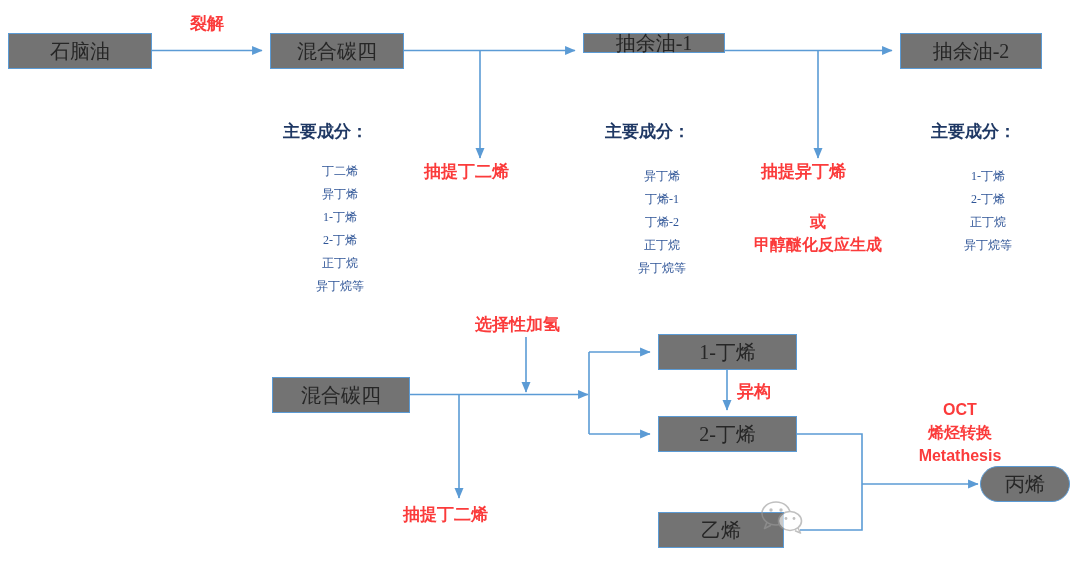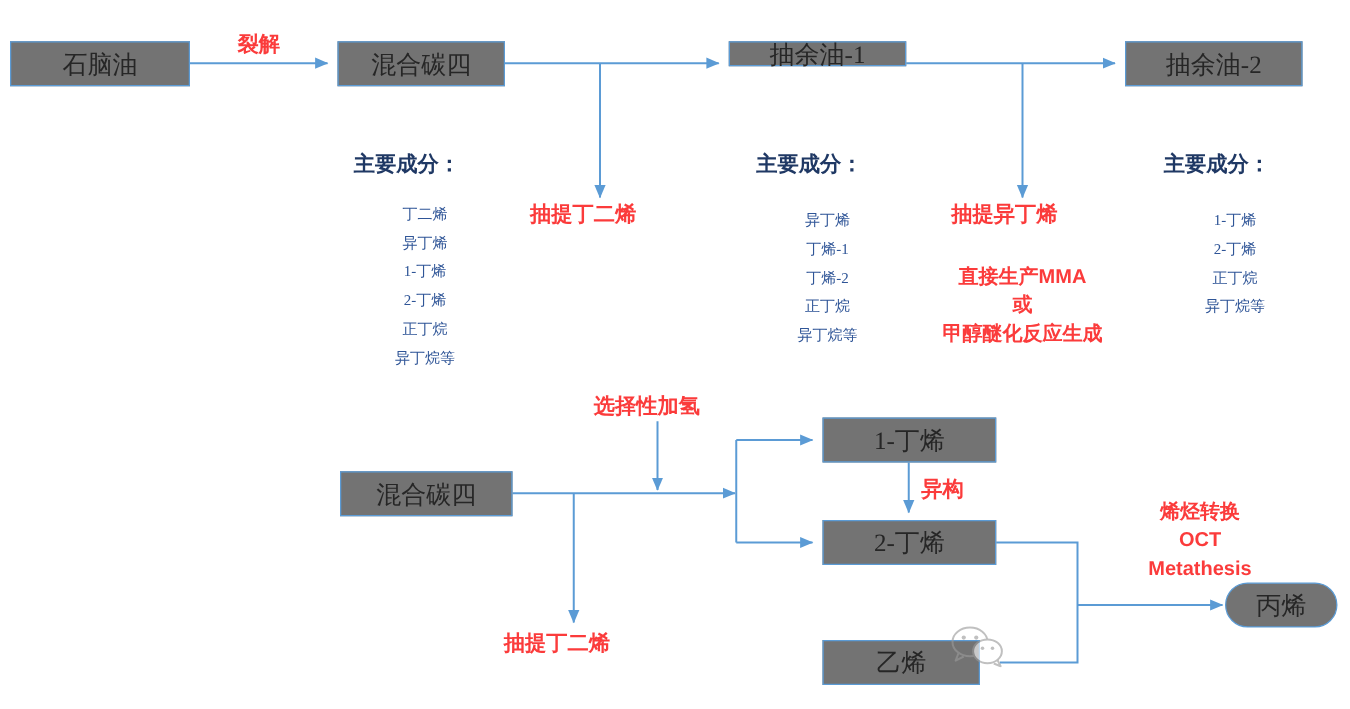--- a/index.html
+++ b/index.html
@@ -141,21 +141,21 @@
   </div>
 
   <div class="box" style="left:583px; top:33px; width:142px; height:20px;">
     <span>抽余油-1</span>
   </div>
 
   <div class="box" style="left:900px; top:33px; width:142px; height:36px;">
     <span>抽余油-2</span>
   </div>
 
-  <div class="lbl lbl-red" style="left:190px; top:24px;">裂解</div>
+  <div class="lbl lbl-red" style="left:190px; top:12px;">裂解</div>
 
   <div class="lbl lbl-red" style="left:424px; top:160px;">抽提丁二烯</div>
 
   <div class="lbl lbl-red" style="left:761px; top:160px;">抽提异丁烯</div>
 
   <div class="comp-title" style="left:283px; top:120px;">主要成分：</div>
   <div class="comp-list" style="left:270px; top:160px; width:140px;">
     <div>丁二烯</div>
     <div>异丁烯</div>
     <div>1-丁烯</div>
@@ -175,21 +175,20 @@
 
   <div class="comp-title" style="left:931px; top:120px;">主要成分：</div>
   <div class="comp-list" style="left:918px; top:165px; width:140px;">
     <div>1-丁烯</div>
     <div>2-丁烯</div>
     <div>正丁烷</div>
     <div>异丁烷等</div>
   </div>
 
   <div class="red-block" style="left:728px; top:210px; width:180px;">
-    <div>直接生产MMA</div>
     <div>或</div>
     <div>甲醇醚化反应生成</div>
   </div>
 
   <div class="lbl lbl-red" style="left:475px; top:313px;">选择性加氢</div>
 
   <div class="box" style="left:272px; top:377px; width:138px; height:36px;">
     <span>混合碳四</span>
   </div>
 
@@ -203,22 +202,22 @@
 
   <div class="box" style="left:658px; top:416px; width:139px; height:36px;">
     <span>2-丁烯</span>
   </div>
 
   <div class="box" style="left:658px; top:512px; width:126px; height:36px;">
     <span>乙烯</span>
   </div>
 
   <div class="red-block" style="left:880px; top:398px; width:160px;">
+    <div>OCT</div>
     <div>烯烃转换</div>
-    <div>OCT</div>
     <div>Metathesis</div>
   </div>
 
   <div class="box" style="left:980px; top:466px; width:90px; height:36px;border-radius:18px;">
     <span>丙烯</span>
   </div>
 
   <div class="wm" style="left:760px; top:500px;">
     <svg width="46" height="34" viewBox="0 0 46 34">
       <ellipse cx="16" cy="13.5" rx="14" ry="11.5" fill="none" stroke="#9a9a9a" stroke-width="1.6"></ellipse>

